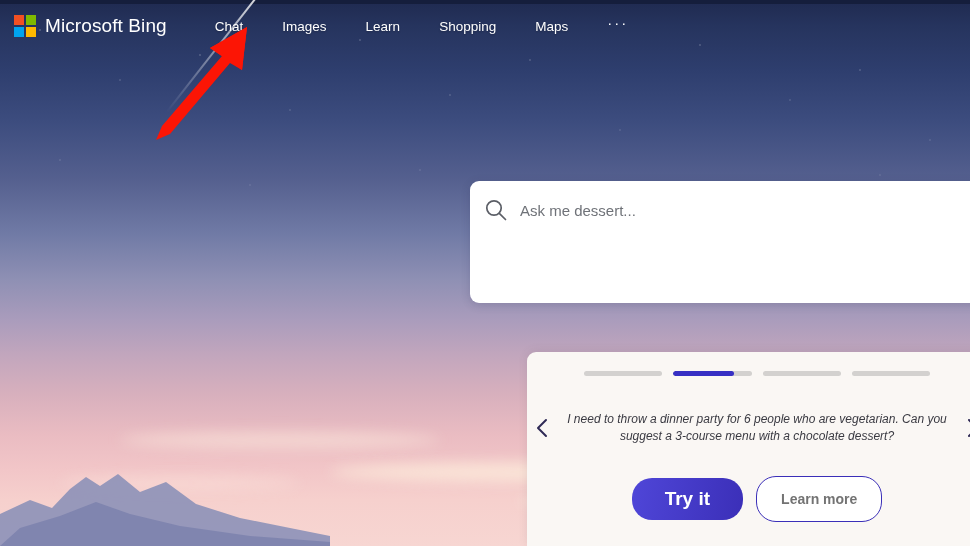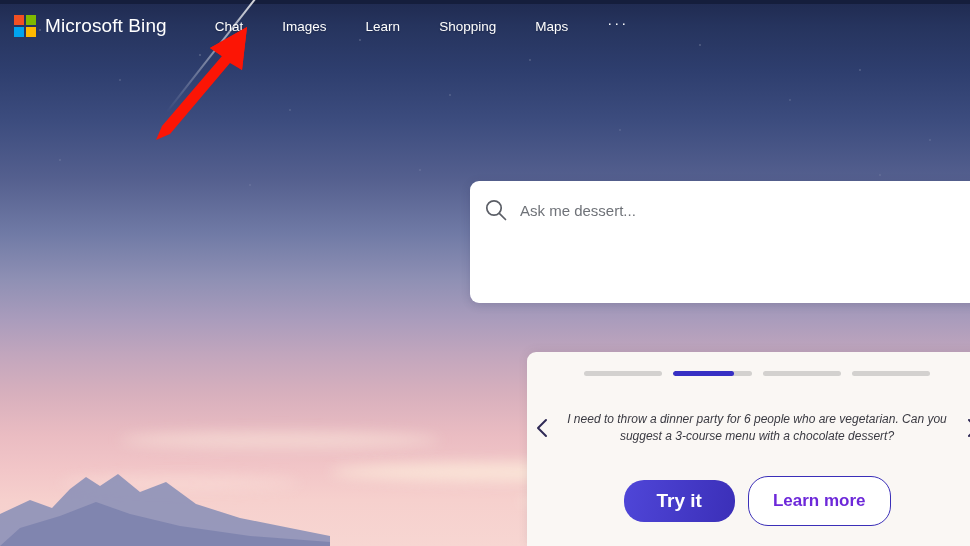--- a/index.html
+++ b/index.html
@@ -212,22 +212,22 @@
     background:linear-gradient(100deg,#4f46d8 0%,#3b2fb8 100%);
     color:#ffffff;
     font-size:19px; font-weight:bold;
     border:none; border-radius:20px;
     padding:10px 33px;
     cursor:pointer;
     white-space:nowrap;
   }
   #learn-more-button {
     background:#ffffff;
-    color:#6d28d9;
-    font-size:17px; font-weight:bold;
+    color:#737373;
+    font-size:14px; font-weight:bold;
     border:1.4px solid #3b2fb8;
     border-radius:20px;
     padding:14px 24px;
     cursor:pointer;
     white-space:nowrap;
   }
 </style>
 </head>
 <body>
 

